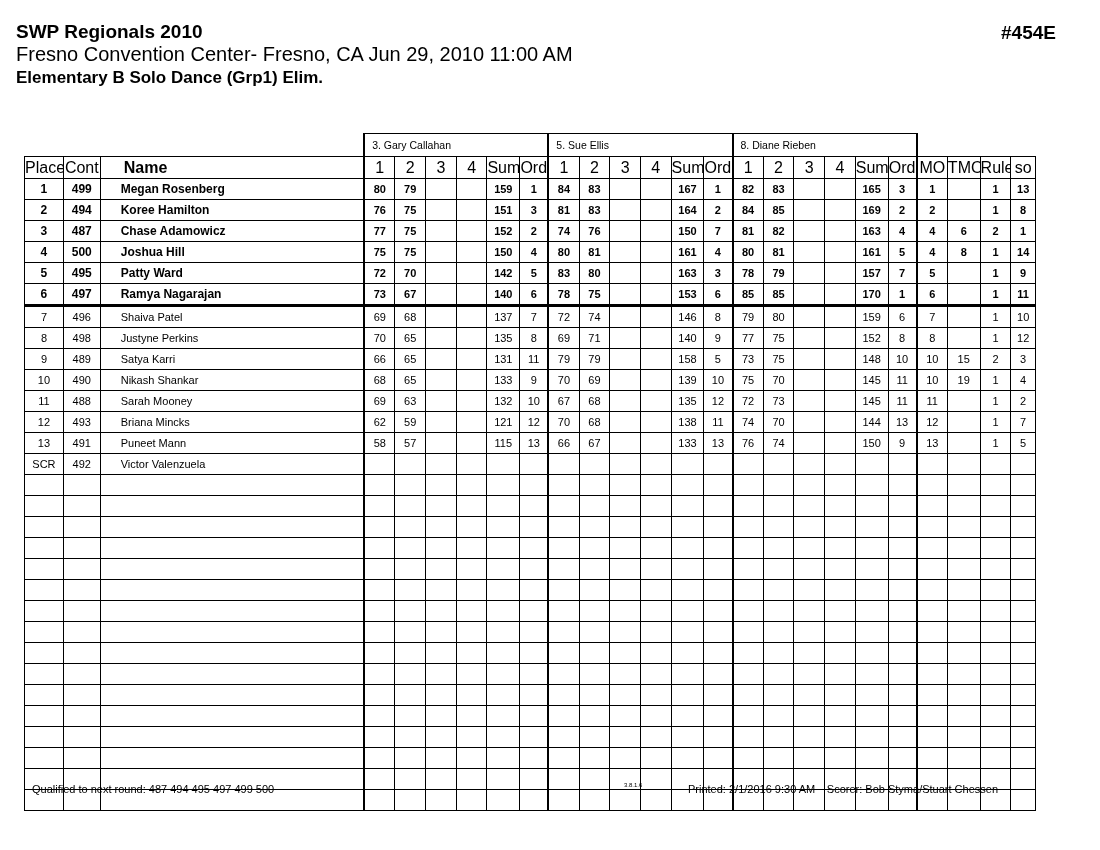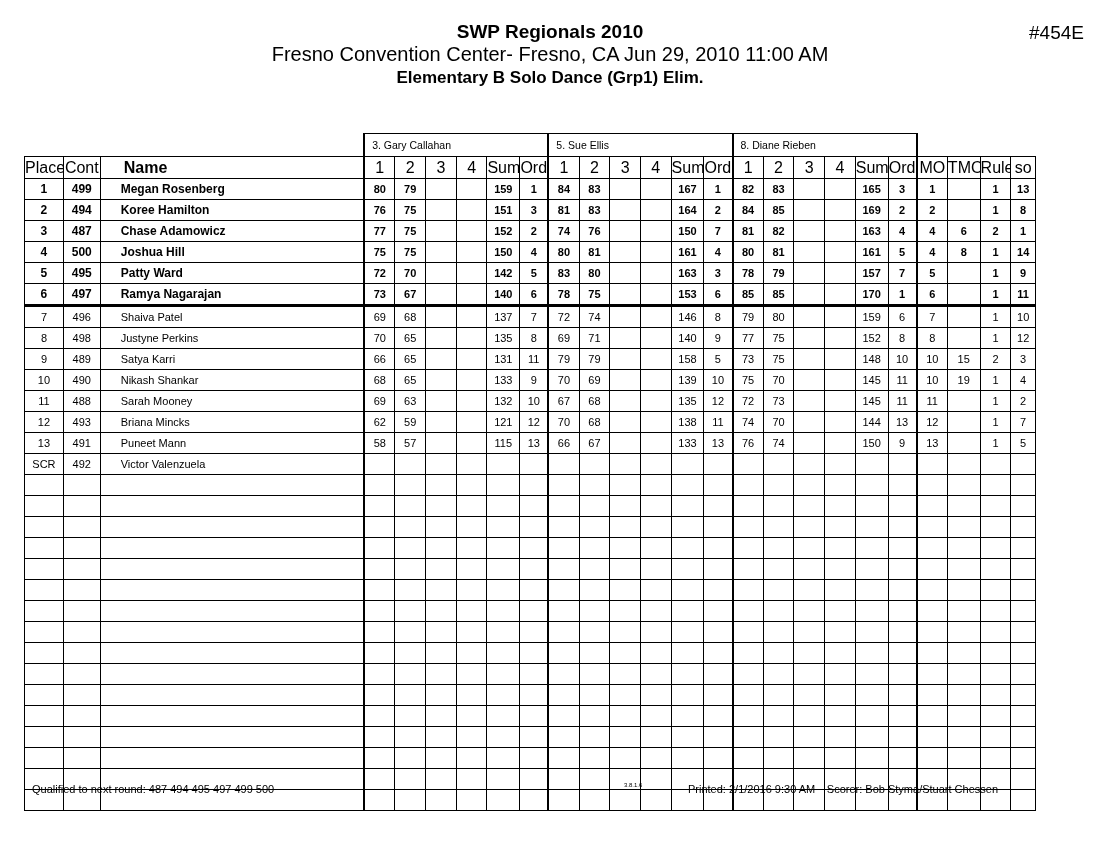--- a/index.html
+++ b/index.html
@@ -27,33 +27,33 @@
     left: 24px;
     top: 24px;
     font-size: 12px;
     line-height: 17px;
   }
   .req-line { white-space: nowrap; }
   .req-line .req-lbl { letter-spacing: 0.2px; }
 
   .doc-number {
     position: absolute;
-    right: 16px;
+    right: 44px;
     top: 22px;
     font-size: 19px;
-    font-weight: normal;
+    font-weight: bold;
     margin-left: 45px;
   }
 
   .title-block {
     position: absolute;
-    left: 0;
+    left: 16px;
     right: 0;
     top: 20px;
-    text-align: center;
+    text-align: left;
   }
   .title-main {
     font-size: 19px;
     font-weight: bold;
     line-height: 24px;
   }
   .title-venue {
     font-size: 20px;
     line-height: 21px;
   }

